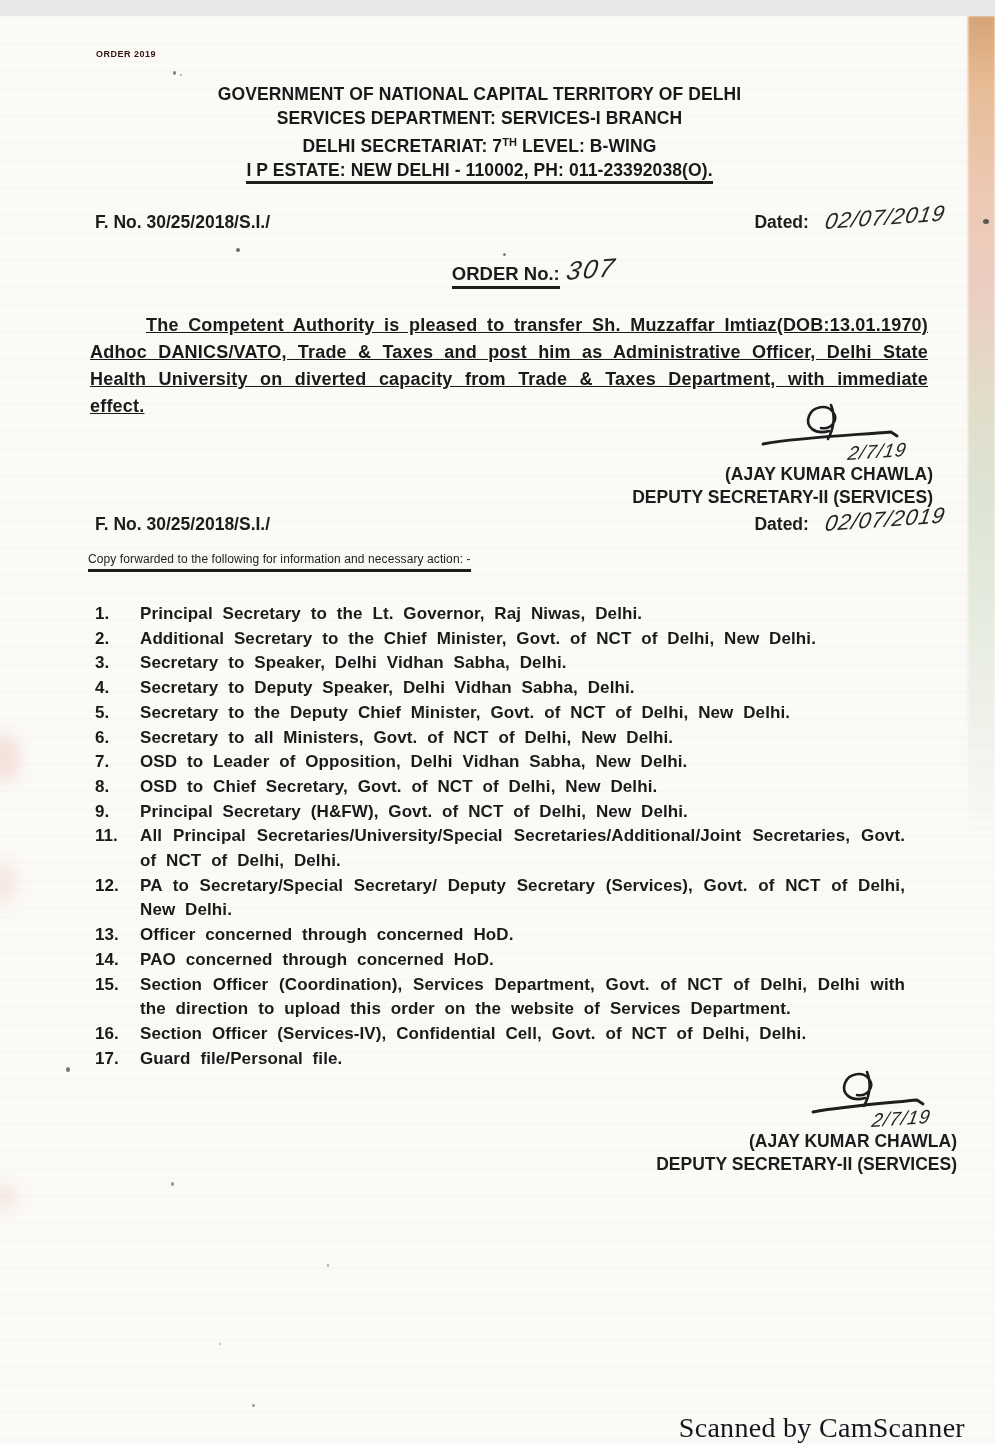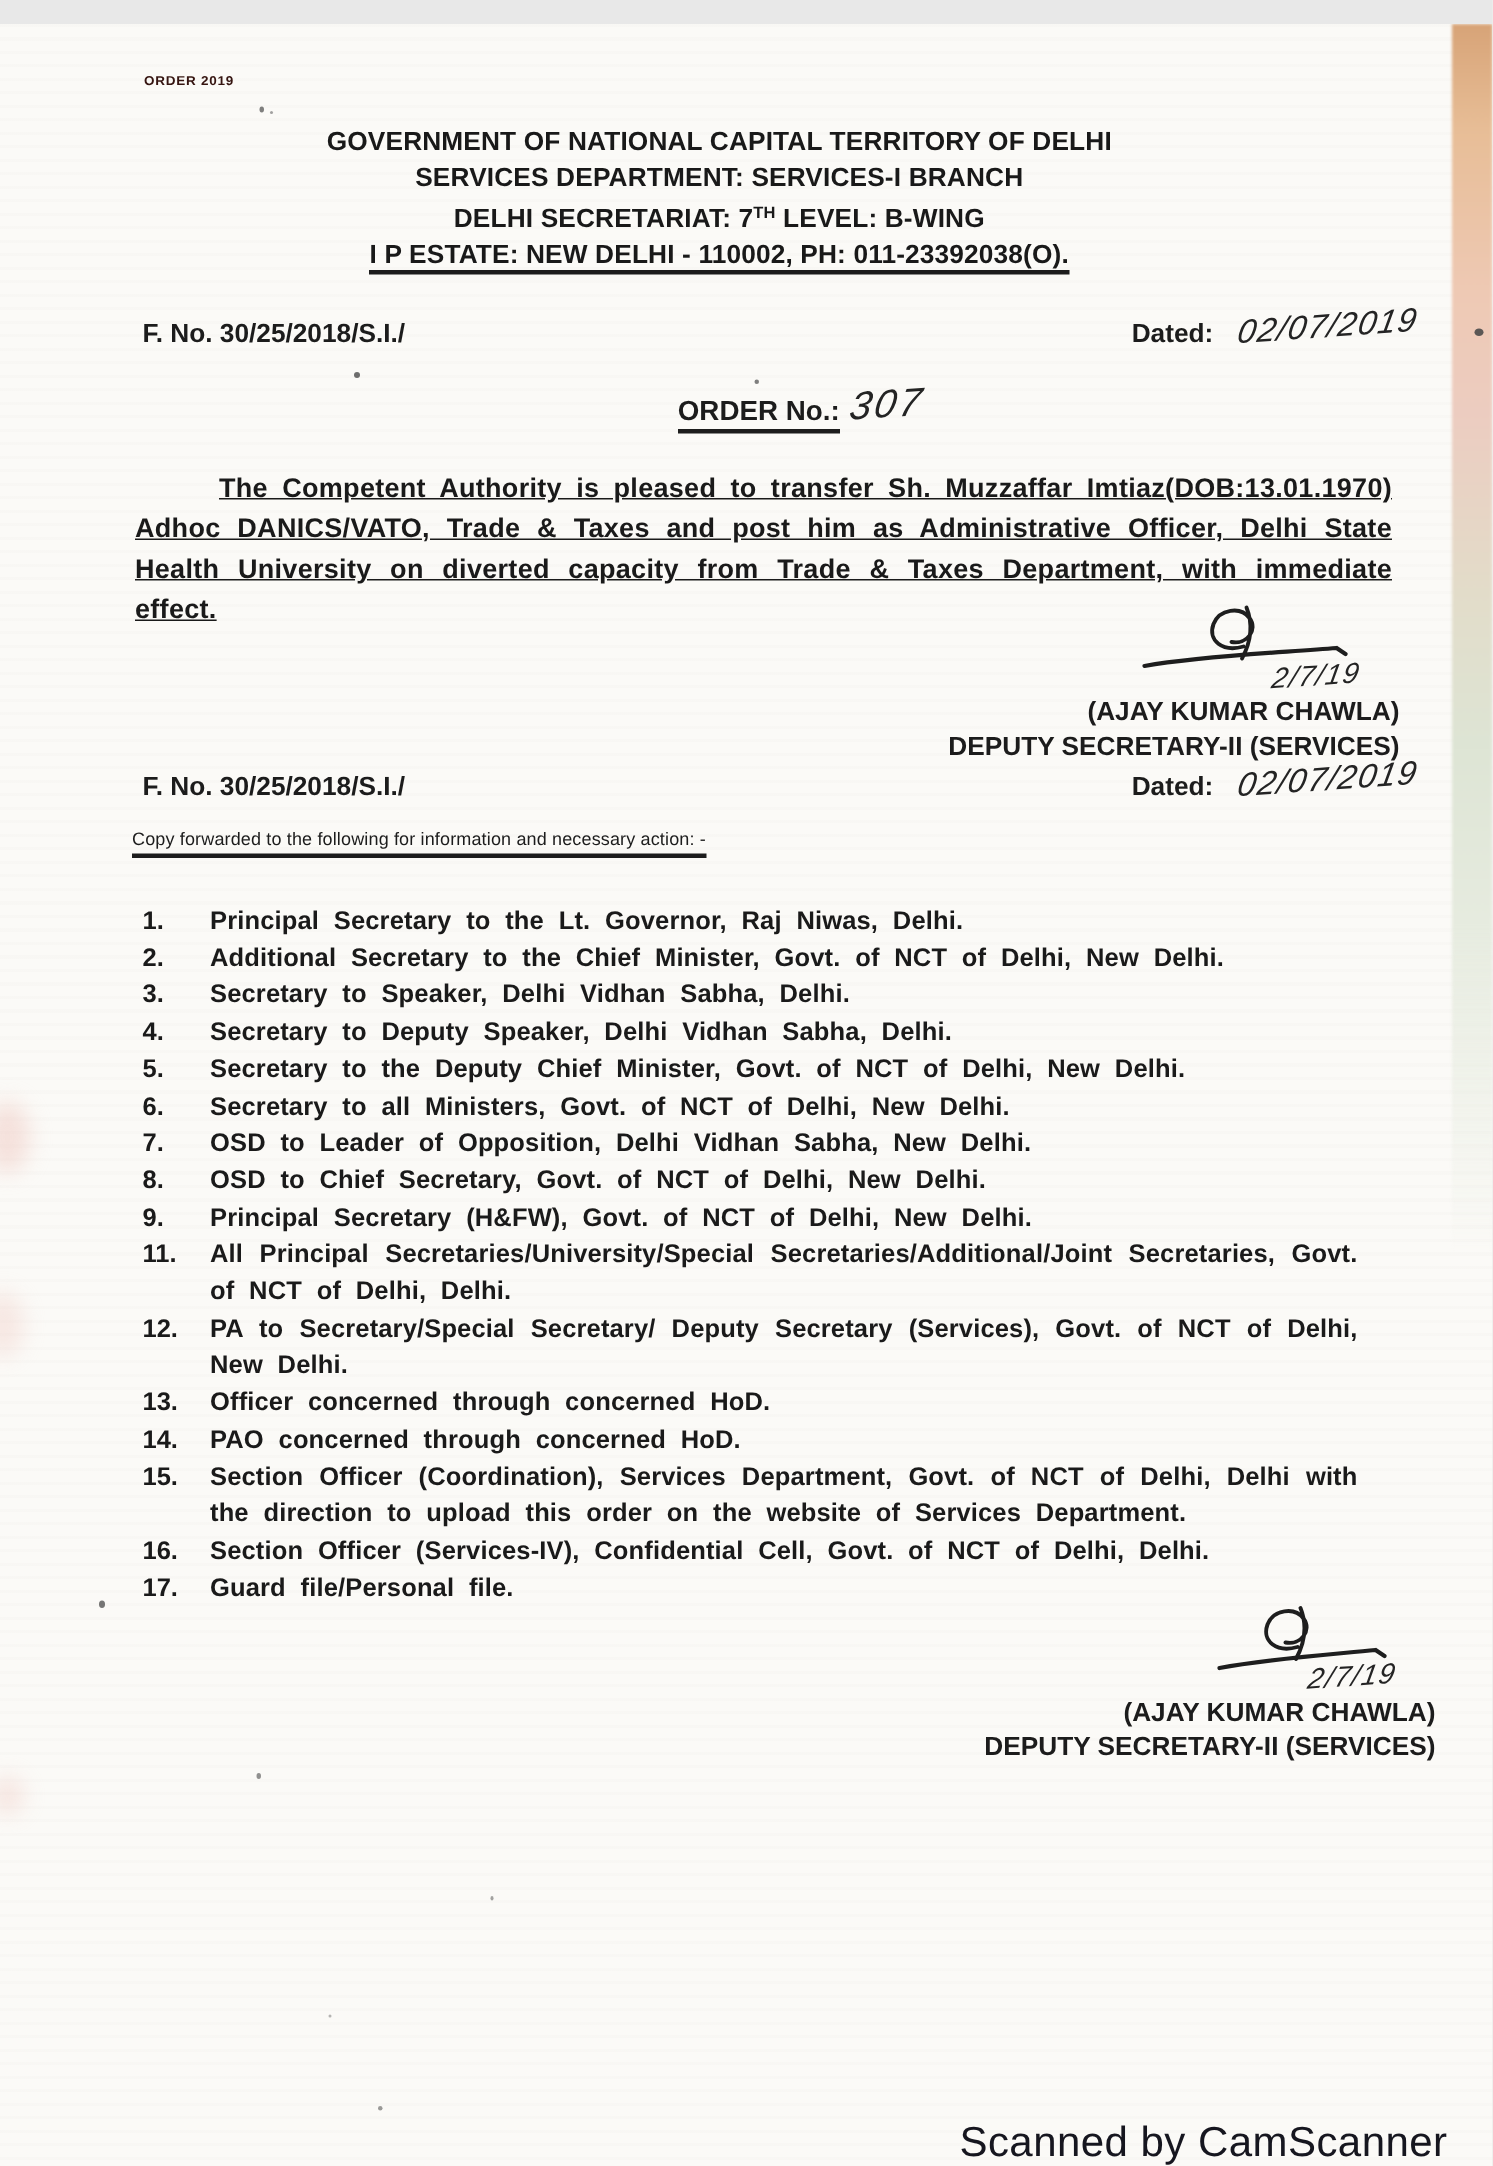--- a/index.html
+++ b/index.html
@@ -90,21 +90,21 @@
     position:absolute;top:586px;left:95px;width:810px;
   }
   .copy-item{
     display:flex;font-size:17px;line-height:24.7px;font-weight:600;color:#1a1a1a;
   }
   .item-no{flex:0 0 45px;}
   .item-text{flex:1;text-align:justify;word-spacing:5px;letter-spacing:.1px;}
   
   .camscanner{
     position:absolute;top:1396px;right:30px;
-    font-family:Liberation Sans, sans-serif;
+    font-family:Liberation Serif, serif;
     font-size:28px;color:#16161f;letter-spacing:.3px;
   }
 </style>
 </head>
 <body>
 
 <div class="page">
 
   <div class="edge-strip"></div>
   <div class="blob b1"></div>

